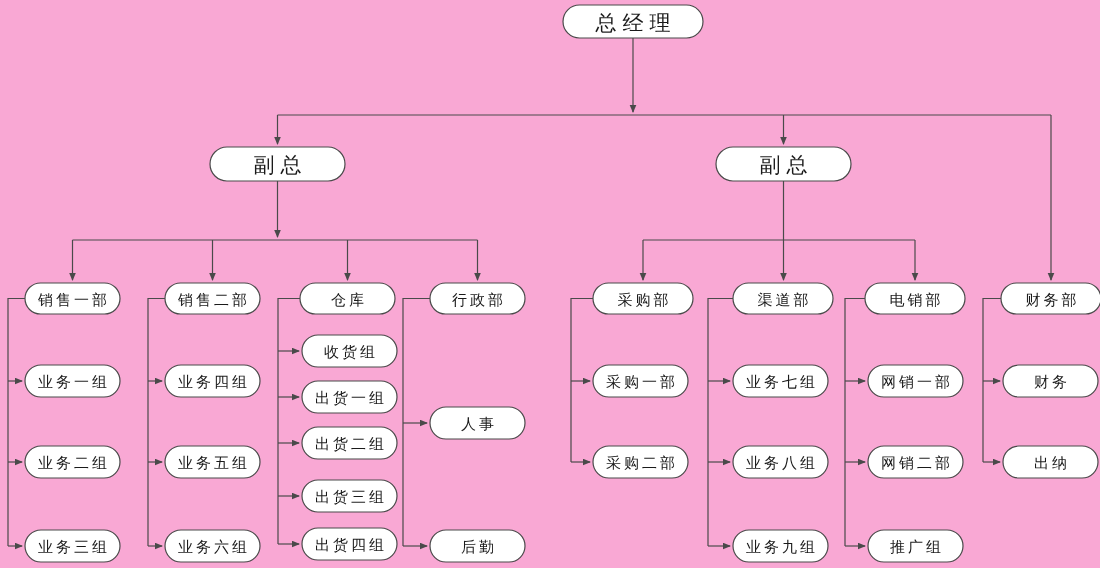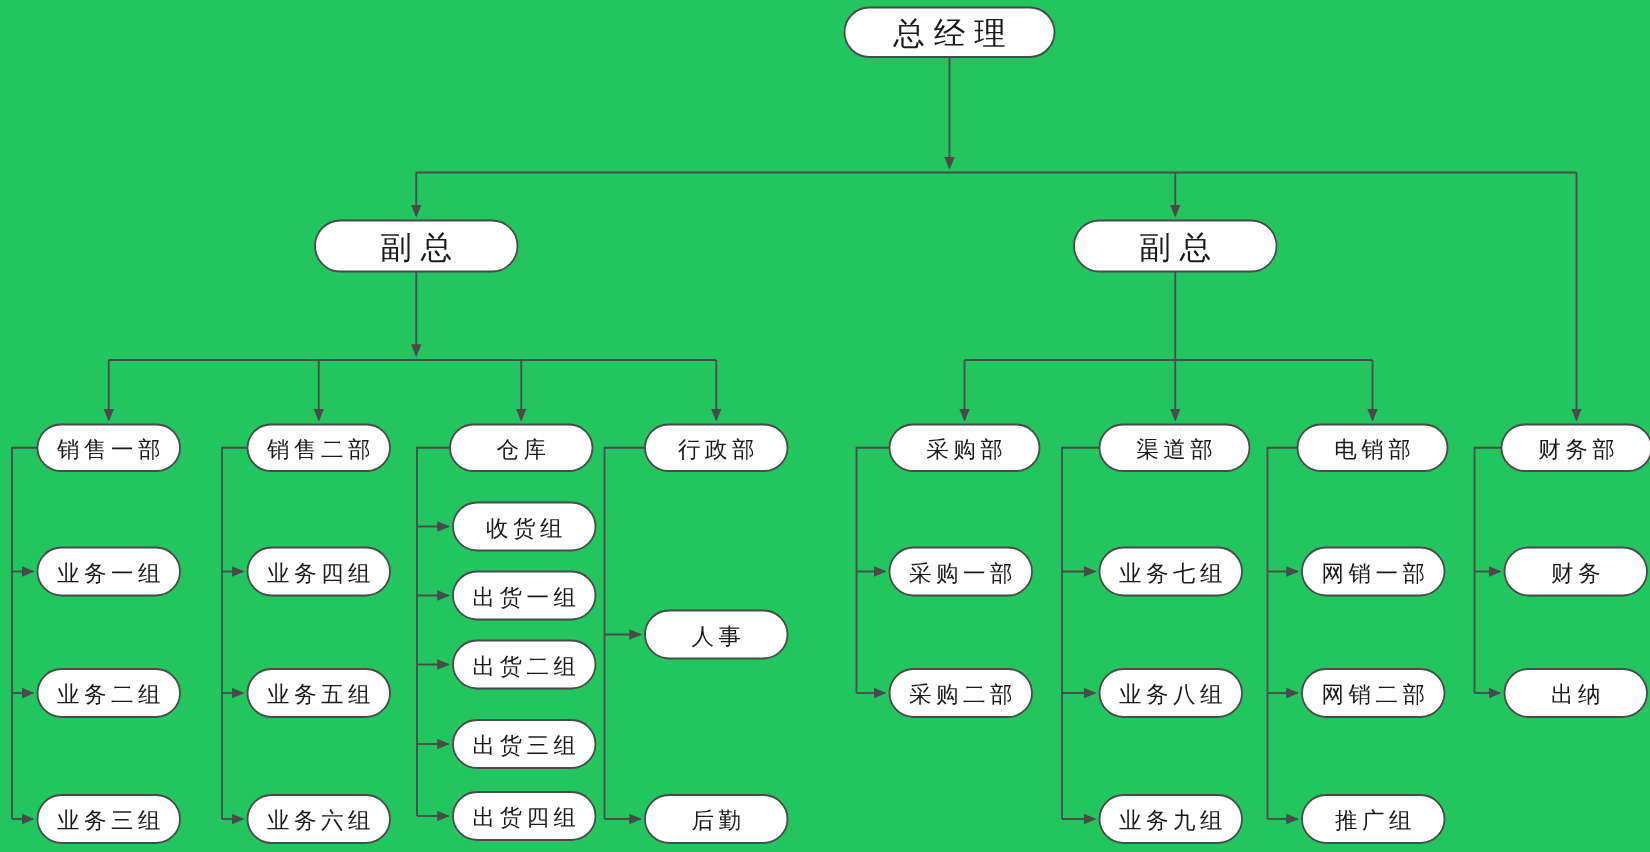--- a/index.html
+++ b/index.html
@@ -1,20 +1,20 @@
 <!DOCTYPE html>
 <html><head>
 <meta charset="utf-8">
 <style>
   html, body { margin: 0; padding: 0; background: #ffffff; }
   #stage {
     position: relative;
     width: 1100px;
     height: 568px;
-    background: #22c55e;
+    background: #f9a8d4;
     overflow: hidden;
   }
   svg { display: block; }
   .node-label {
     font-family: "DejaVu Serif", "Liberation Serif", serif;
     fill: #1a1a1a;
   }
 </style>
 </head>
 <body>

